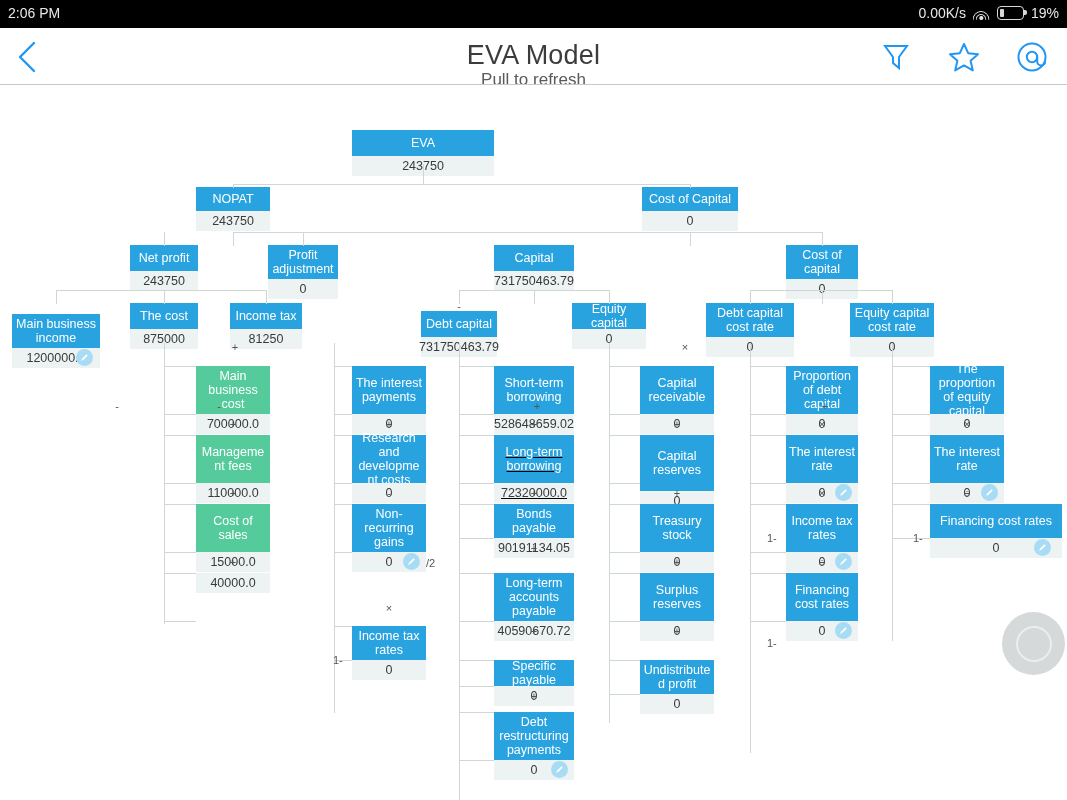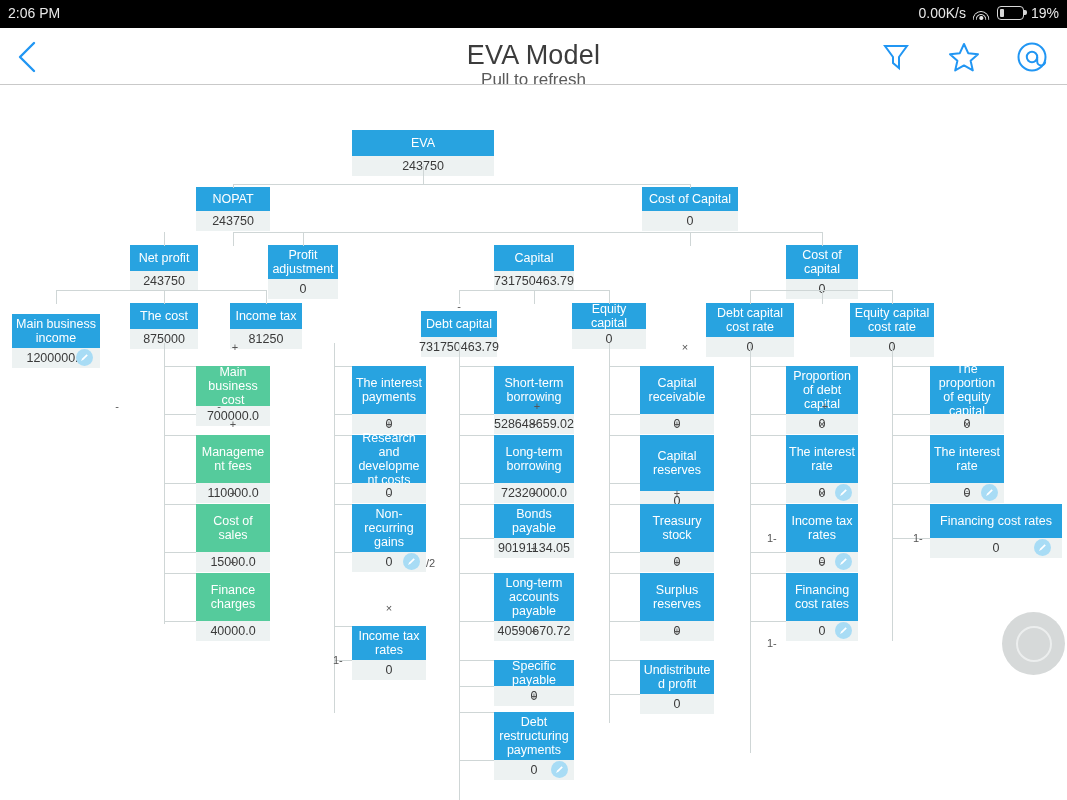--- a/index.html
+++ b/index.html
@@ -182,33 +182,32 @@
     </div>
     <div class="node" style="left: 706px; top: 218px; width: 88px;">
       <div class="cap" style="height: 34px;">Debt capital cost rate</div>
       <div class="val">0</div>
     </div>
     <div class="node" style="left: 850px; top: 218px; width: 84px;">
       <div class="cap" style="height: 34px;">Equity capital cost rate</div>
       <div class="val">0</div>
     </div>
     <div class="node green" style="left: 196px; top: 281px; width: 74px;">
-      <div class="cap" style="height: 40px;">Main business cost</div>
+      <div class="cap" style="height: 48px;">Main business cost</div>
       <div class="val">700000.0</div>
     </div>
     <div class="node green" style="left: 196px; top: 350px; width: 74px;">
       <div class="cap" style="height: 48px;">Management fees</div>
       <div class="val">110000.0</div>
     </div>
     <div class="node green" style="left: 196px; top: 419px; width: 74px;">
       <div class="cap" style="height: 48px;">Cost of sales</div>
       <div class="val">15000.0</div>
     </div>
     <div class="node green" style="left: 196px; top: 488px; width: 74px;">
-      <div class="cap" style="height: 48px;">Finance charges</div>
       <div class="val">40000.0</div>
     </div>
     <div class="node" style="left: 352px; top: 281px; width: 74px;">
       <div class="cap" style="height: 48px;">The interest payments</div>
       <div class="val">0</div>
     </div>
     <div class="node" style="left: 352px; top: 350px; width: 74px;">
       <div class="cap" style="height: 48px;">Research and development costs</div>
       <div class="val">0</div>
     </div>
@@ -221,21 +220,21 @@
         </span></div>
     </div>
     <div class="node" style="left: 352px; top: 541px; width: 74px;">
       <div class="cap" style="height: 34px;">Income tax rates</div>
       <div class="val">0</div>
     </div>
     <div class="node" style="left: 494px; top: 281px; width: 80px;">
       <div class="cap" style="height: 48px;">Short-term borrowing</div>
       <div class="val">528648659.02</div>
     </div>
-    <div class="node" style="left: 494px; top: 350px; width: 80px;">
+    <div class="node" style="left: 494px; top: 350px; width: 80px; text-decoration: underline;">
       <div class="cap" style="height: 48px;">Long-term borrowing</div>
       <div class="val">72320000.0</div>
     </div>
     <div class="node" style="left: 494px; top: 419px; width: 80px;">
       <div class="cap" style="height: 34px;">Bonds payable</div>
       <div class="val">90191134.05</div>
     </div>
     <div class="node" style="left: 494px; top: 488px; width: 80px;">
       <div class="cap" style="height: 48px;">Long-term accounts payable</div>
       <div class="val">40590670.72</div>

